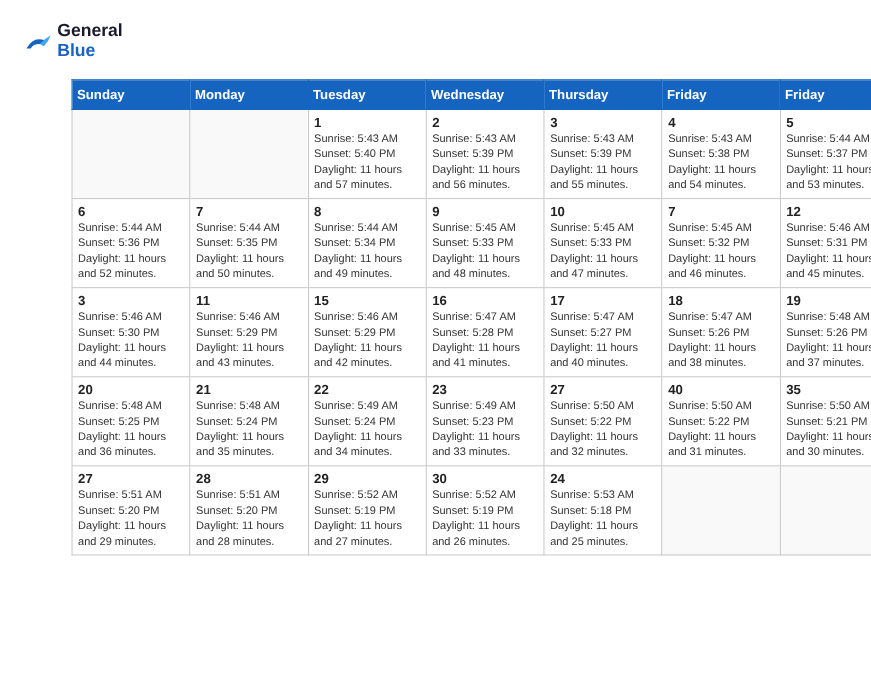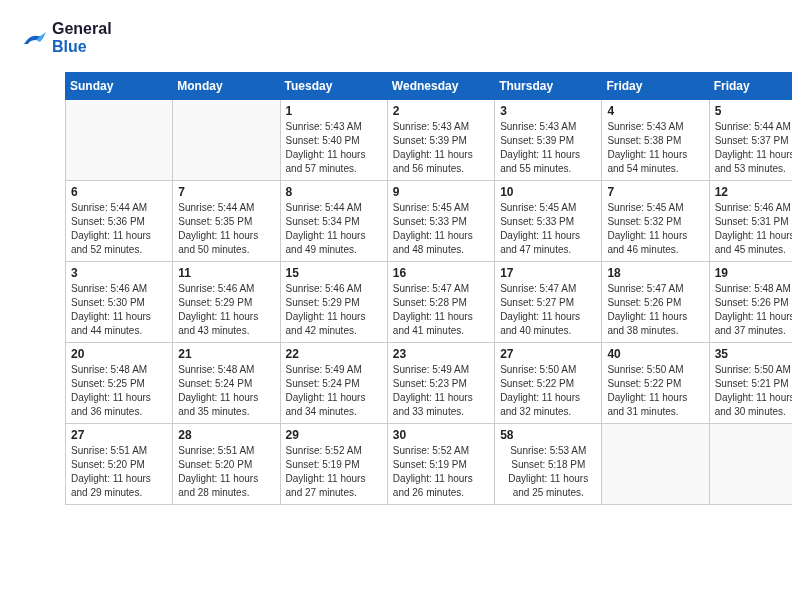--- a/index.html
+++ b/index.html
@@ -295,22 +295,22 @@
 Sunset: 5:19 PM
 Daylight: 11 hours and 27 minutes.</div>
         </td>
         <td>
           <span class="day-num">30</span>
           <div class="day-info" style="white-space: pre-line;">Sunrise: 5:52 AM
 Sunset: 5:19 PM
 Daylight: 11 hours and 26 minutes.</div>
         </td>
         <td>
-          <span class="day-num">58</span>
-          <div class="day-info" style="white-space: pre-line; text-align: center;">Sunrise: 5:53 AM
+          <span class="day-num">24</span>
+          <div class="day-info" style="white-space: pre-line;">Sunrise: 5:53 AM
 Sunset: 5:18 PM
 Daylight: 11 hours and 25 minutes.</div>
         </td>
         <td class="empty-cell"></td>
         <td class="empty-cell"></td>
       </tr>
     </tbody>
 </table>
 
 </body></html>

